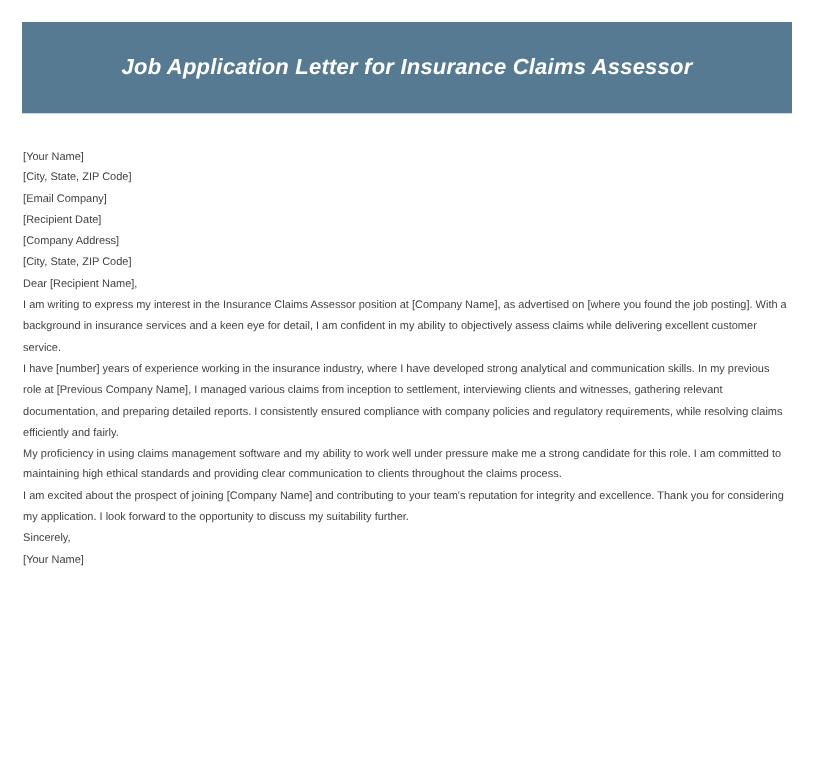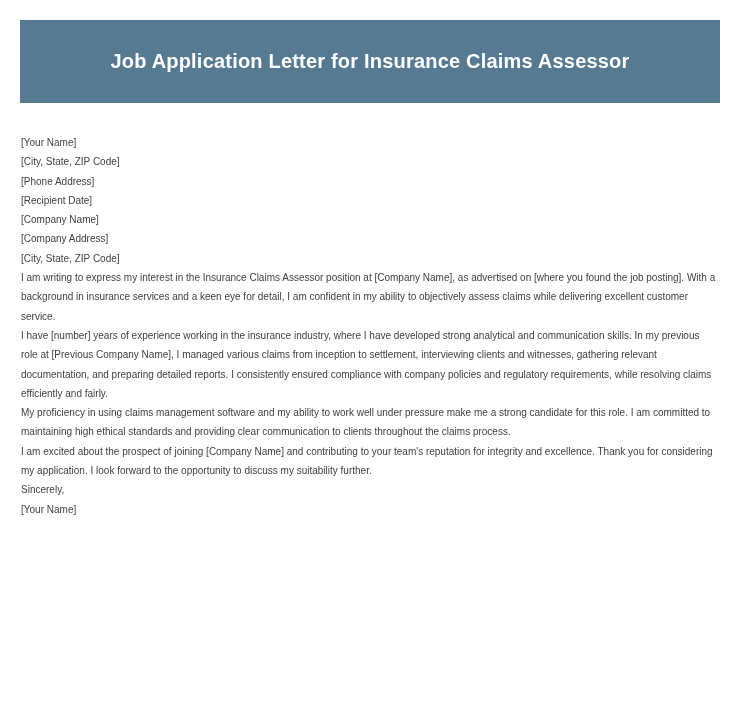--- a/index.html
+++ b/index.html
@@ -17,20 +17,21 @@
   .header {
     position: absolute;
     left: 20px;
     top: 20px;
     width: 700px;
     height: 83px;
     background: #567a91;
     display: flex;
     align-items: center;
     justify-content: center;
+    font-style: italic;
   }
   .header-title {
     color: #ffffff;
     font-size: 20px;
     font-weight: 600;
     letter-spacing: 0.2px;
     white-space: nowrap;
   }
   .letter {
     position: absolute;
@@ -49,24 +50,24 @@
 </head>
 <body>
 
 <div class="header">
   <span class="header-title">Job Application Letter for Insurance Claims Assessor</span>
 </div>
 
 <div class="letter">
   <div>[Your Name]</div>
   <div>[City, State, ZIP Code]</div>
-  <div>[Phone Address]</div>
+  <div>[Email Company]</div>
   <div>[Recipient Date]</div>
-  <div>[Company Name]</div>
   <div>[Company Address]</div>
   <div>[City, State, ZIP Code]</div>
+  <div>Dear [Recipient Name],</div>
   <p>I am writing to express my interest in the Insurance Claims Assessor position at [Company Name], as advertised on [where you found the job posting]. With a background in insurance services and a keen eye for detail, I am confident in my ability to objectively assess claims while delivering excellent customer service.</p>
   <p>I have [number] years of experience working in the insurance industry, where I have developed strong analytical and communication skills. In my previous role at [Previous Company Name], I managed various claims from inception to settlement, interviewing clients and witnesses, gathering relevant documentation, and preparing detailed reports. I consistently ensured compliance with company policies and regulatory requirements, while resolving claims efficiently and fairly.</p>
   <p>My proficiency in using claims management software and my ability to work well under pressure make me a strong candidate for this role. I am committed to maintaining high ethical standards and providing clear communication to clients throughout the claims process.</p>
   <p>I am excited about the prospect of joining [Company Name] and contributing to your team's reputation for integrity and excellence. Thank you for considering my application. I look forward to the opportunity to discuss my suitability further.</p>
   <div>Sincerely,</div>
   <div>[Your Name]</div>
 </div>
 
 </body></html>

